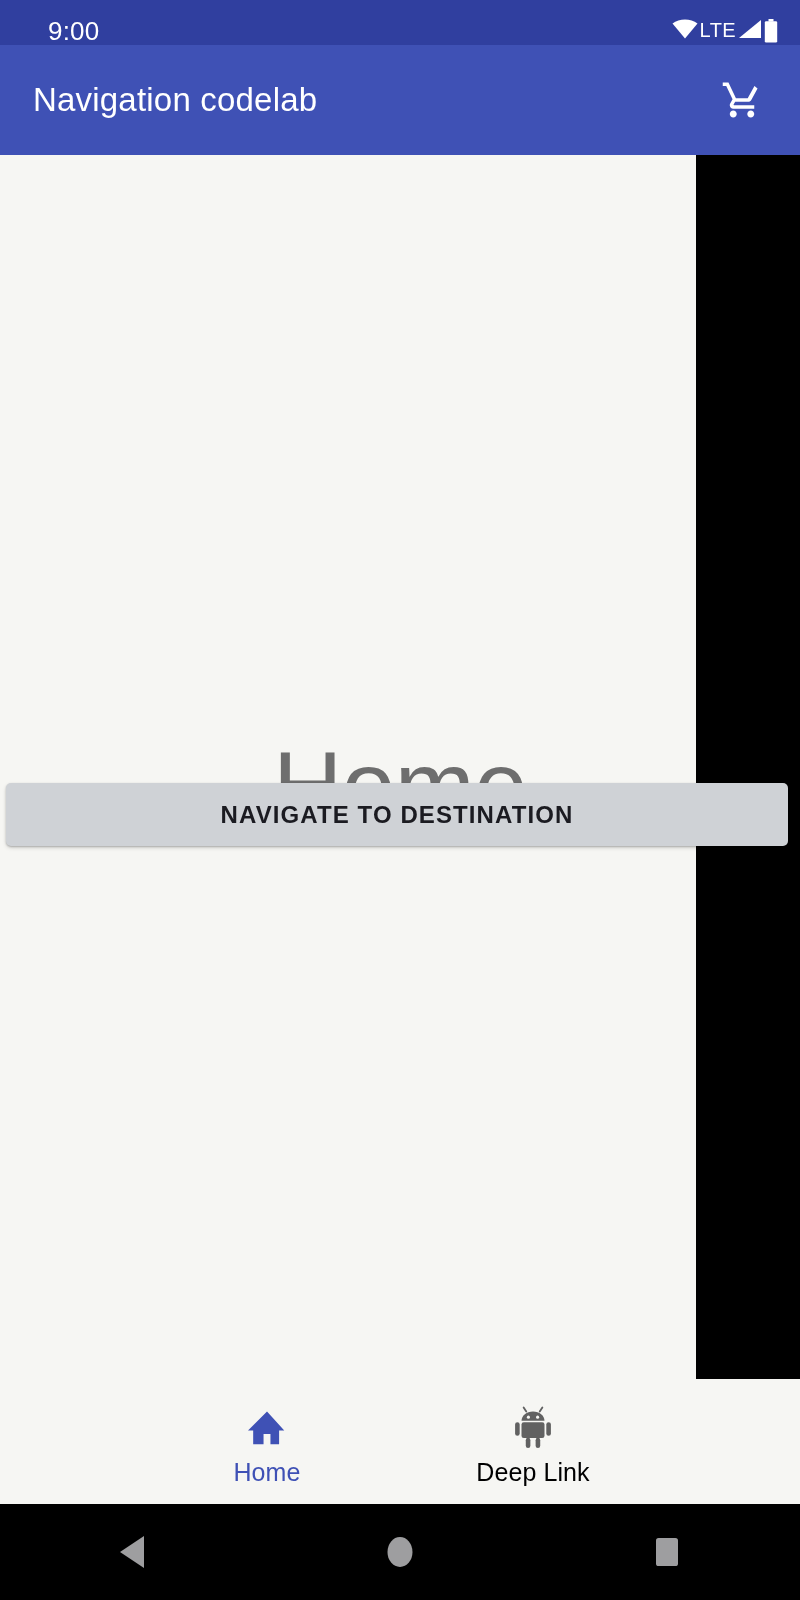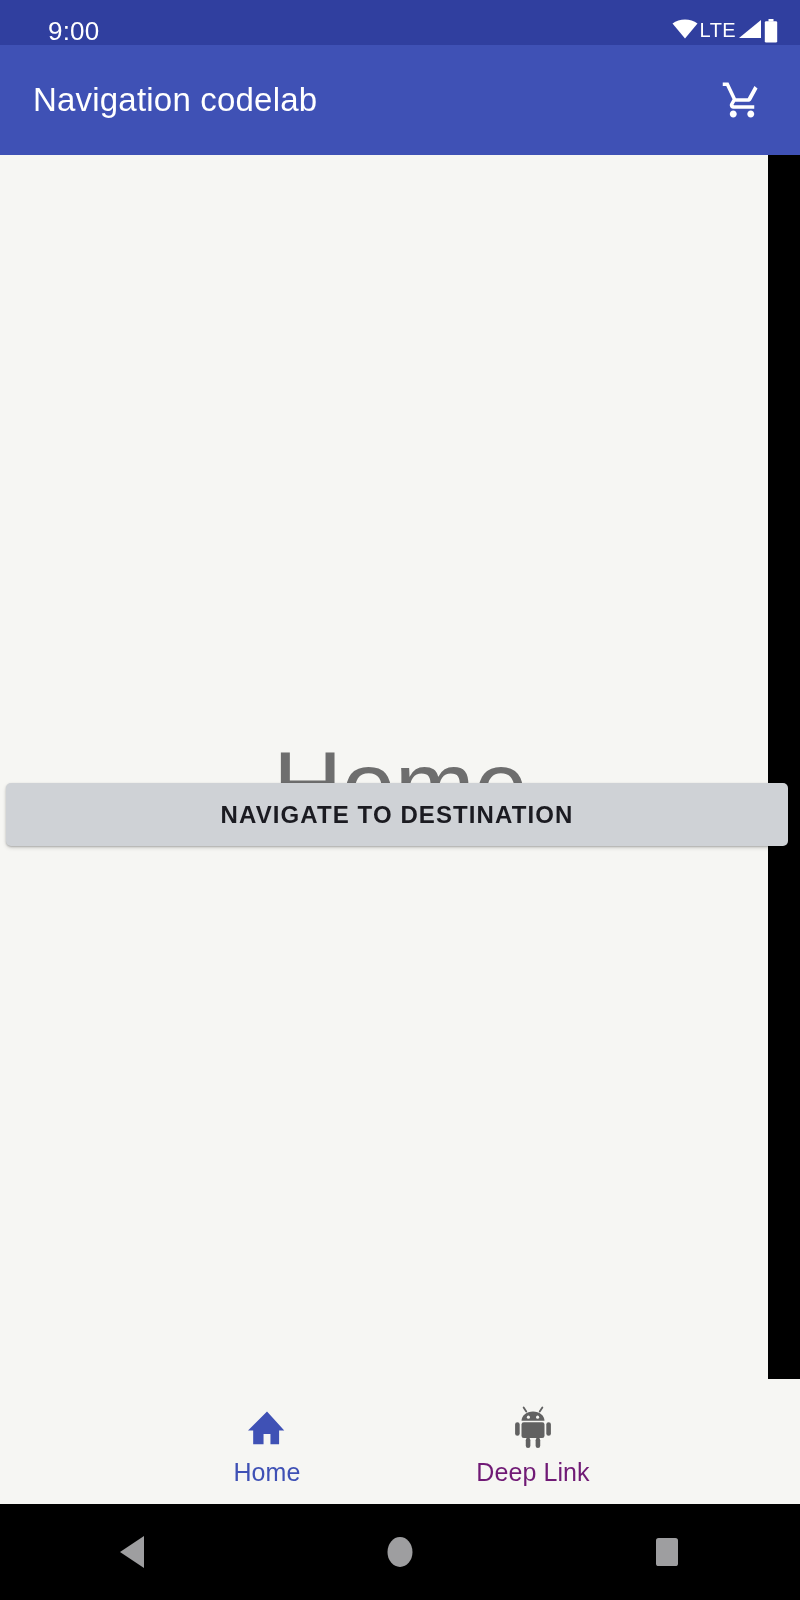--- a/index.html
+++ b/index.html
@@ -38,21 +38,21 @@
   .app-title {
     color:#FFFFFF; font-size:33px; font-weight:500; letter-spacing:.2px;
   }
   .cart-btn {
     width:56px; height:56px; display:flex; align-items:center; justify-content:center;
   }
   .icon-cart { width:42px; height:42px; display:block; }
 
   
   .content {
-    position:absolute; top:155px; left:0; width:768px; height:1349px;
+    position:absolute; top:155px; left:0; width:696px; height:1349px;
     background:#F6F6F3;
   }
   .center-label {
     position:absolute; top:583px; left:0; width:800px;
     text-align:center;
     font-size:96px; font-weight:400; color:#6E6E6E;
     letter-spacing:-0.5px; line-height:1;
   }
 
   .btn-stack {
@@ -80,21 +80,21 @@
   .nav-item {
     width:266px; height:125px;
     display:flex; flex-direction:column; align-items:center; justify-content:flex-start;
     padding-top:25px; cursor:pointer;
   }
   .nav-icon-wrap { height:46px; display:flex; align-items:center; justify-content:center; }
   .icon-home-nav { width:42px; height:38px; display:block; }
   .icon-android { width:40px; height:46px; display:block; }
   .nav-label { margin-top:8px; font-size:25px; letter-spacing:.1px; }
   .nav-label.active { color:#3F51B5; }
-  .nav-label.inactive { color:#701a75; }
+  .nav-label.inactive { color:#000000; }
 
   
   .system-nav {
     position:absolute; bottom:0; left:0; width:800px; height:96px;
     background:#000000;
     display:flex; align-items:center; justify-content:space-around;
   }
   .sysnav-btn {
     width:140px; height:96px;
     display:flex; align-items:center; justify-content:center; cursor:pointer;

